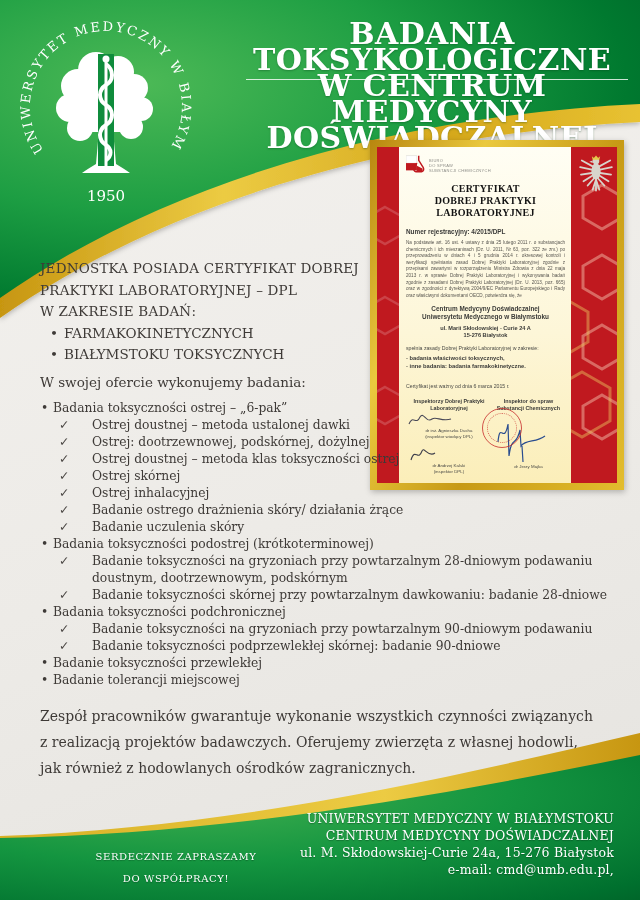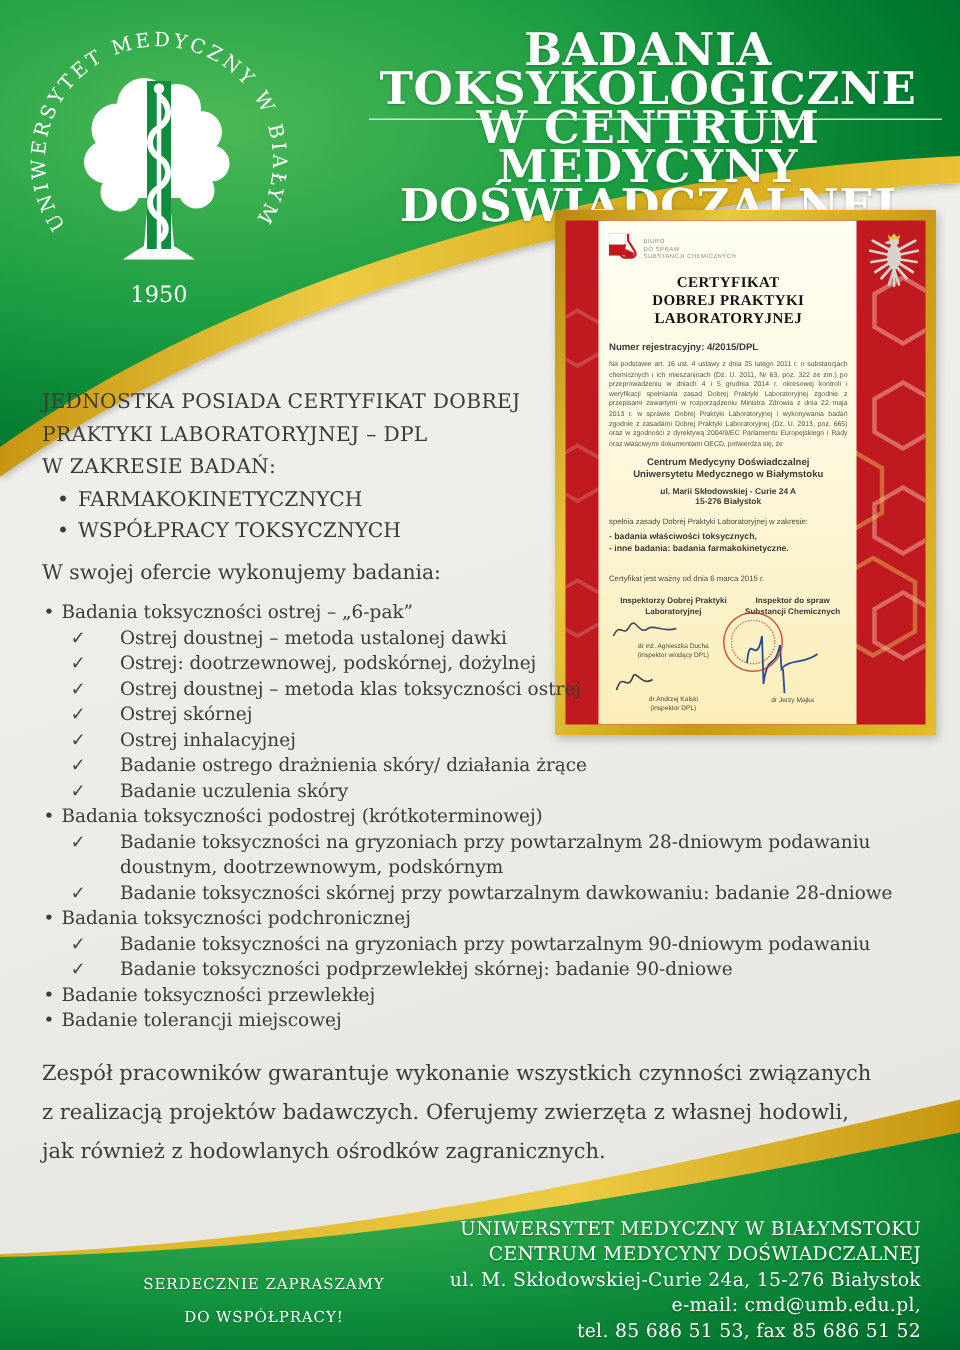--- a/index.html
+++ b/index.html
@@ -9,21 +9,21 @@
   svg{display:block;}
   
   .hdr-svg{position:absolute;left:0;top:0;}
   .title-block{position:absolute;left:232px;top:21px;width:400px;text-align:center;color:#fff;}
   .title-line{font-size:30px;font-weight:bold;line-height:26px;letter-spacing:.4px;
               text-shadow:0 1px 2px rgba(0,60,20,.35);}
   .title-rule{position:absolute;left:246px;top:79px;width:382px;height:1px;background:rgba(255,255,255,.8);}
   .authors{position:absolute;left:232px;top:85px;width:400px;text-align:center;color:#eafbea;
            font-size:9.5px;line-height:12.5px;}
   
-  .main-col{position:absolute;left:28px;top:258px;width:586px;}
+  .main-col{position:absolute;left:40px;top:258px;width:586px;}
   .intro-line{font-size:13.5px;line-height:21.5px;letter-spacing:.2px;}
   .intro-bullet{font-size:13.5px;line-height:21.5px;padding-left:24px;position:relative;}
   .intro-bullet .mk{position:absolute;left:10px;}
   .offer-heading{font-size:13.5px;line-height:21px;margin-top:6px;}
   .offer-list{margin-top:7px;}
   .item{position:relative;font-size:12.3px;line-height:17px;}
   .item .mk{position:absolute;}
   .item.bullet{padding-left:13px;}
   .item.bullet .mk{left:1px;}
   .item.check{padding-left:52px;}
@@ -242,21 +242,21 @@
       </div>
       <div class="stamp"></div>
     </div>
   </div>
 
   <div class="main-col">
     <div class="intro-line">JEDNOSTKA POSIADA CERTYFIKAT DOBREJ</div>
     <div class="intro-line">PRAKTYKI LABORATORYJNEJ – DPL</div>
     <div class="intro-line">W ZAKRESIE BADAŃ:</div>
     <div class="intro-bullet"><span class="mk">•</span><span>FARMAKOKINETYCZNYCH</span></div>
-    <div class="intro-bullet"><span class="mk">•</span><span>WSPÓŁPRACY TOKSYCZNYCH</span></div>
+    <div class="intro-bullet"><span class="mk">•</span><span>BIAŁYMSTOKU TOKSYCZNYCH</span></div>
 
     <div class="offer-heading">W swojej ofercie wykonujemy badania:</div>
 
     <div class="offer-list">
       <div class="item bullet"><span class="mk">•</span><span>Badania toksyczności ostrej – „6-pak”</span></div>
       <div class="item check"><span class="mk">✓</span><span>Ostrej doustnej – metoda ustalonej dawki</span></div>
       <div class="item check"><span class="mk">✓</span><span>Ostrej: dootrzewnowej, podskórnej, dożylnej</span></div>
       <div class="item check"><span class="mk">✓</span><span>Ostrej doustnej – metoda klas toksyczności ostrej</span></div>
       <div class="item check"><span class="mk">✓</span><span>Ostrej skórnej</span></div>
       <div class="item check"><span class="mk">✓</span><span>Ostrej inhalacyjnej</span></div>
@@ -291,20 +291,19 @@
     </defs>
     <path d="M0,108 C220,100 420,57 640,5 L640,60 L0,140 Z" fill="url(#gGold2)"></path>
     <path d="M0,110 C220,106 430,70 640,27 L640,172 L0,172 Z" fill="url(#gFtr)"></path>
   </svg>
 
   <div class="ftr-right">
     <div>UNIWERSYTET MEDYCZNY W BIAŁYMSTOKU</div>
     <div>CENTRUM MEDYCYNY DOŚWIADCZALNEJ</div>
     <div>ul. M. Skłodowskiej-Curie 24a, 15-276 Białystok</div>
     <div>e-mail: cmd@umb.edu.pl,</div>
-    <div>tel. 85 686 51 53, fax 85 686 51 52</div>
   </div>
   <div class="ftr-left">
     <div>SERDECZNIE ZAPRASZAMY</div>
     <div>DO WSPÓŁPRACY!</div>
   </div>
 
 </div>
 
 </body></html>

